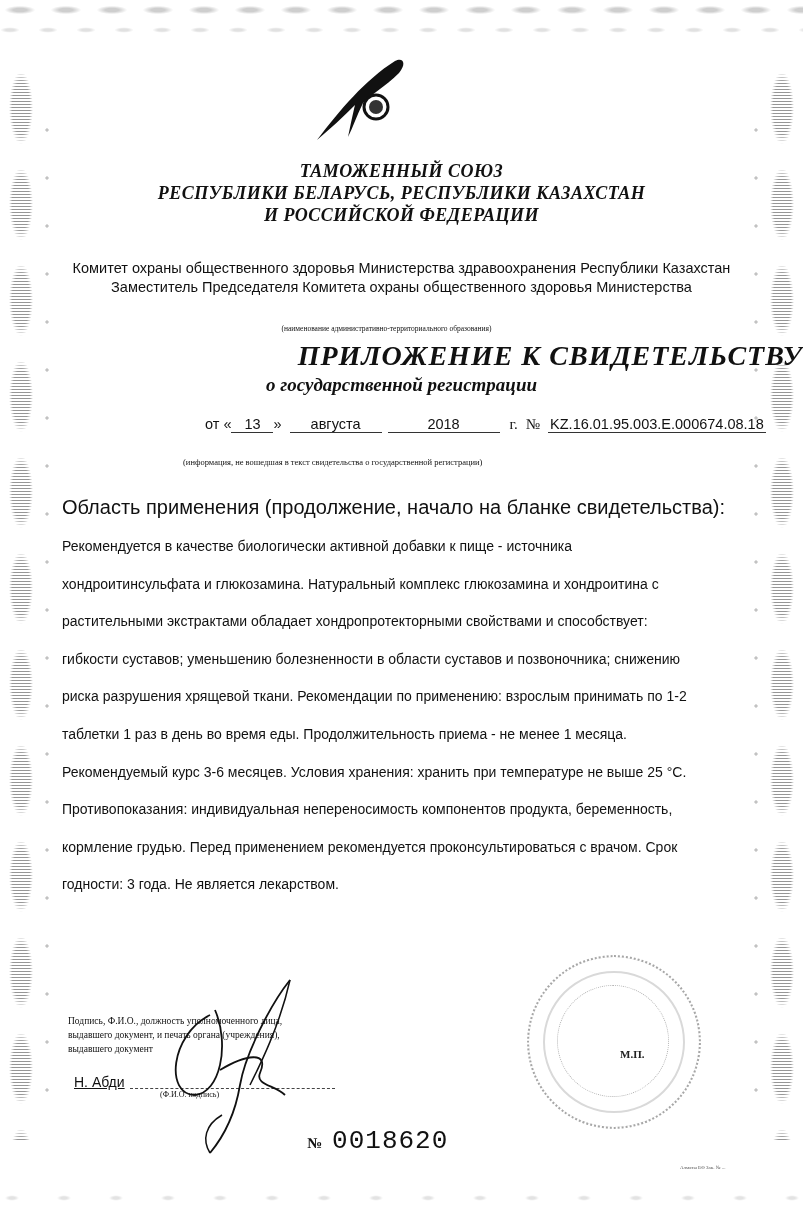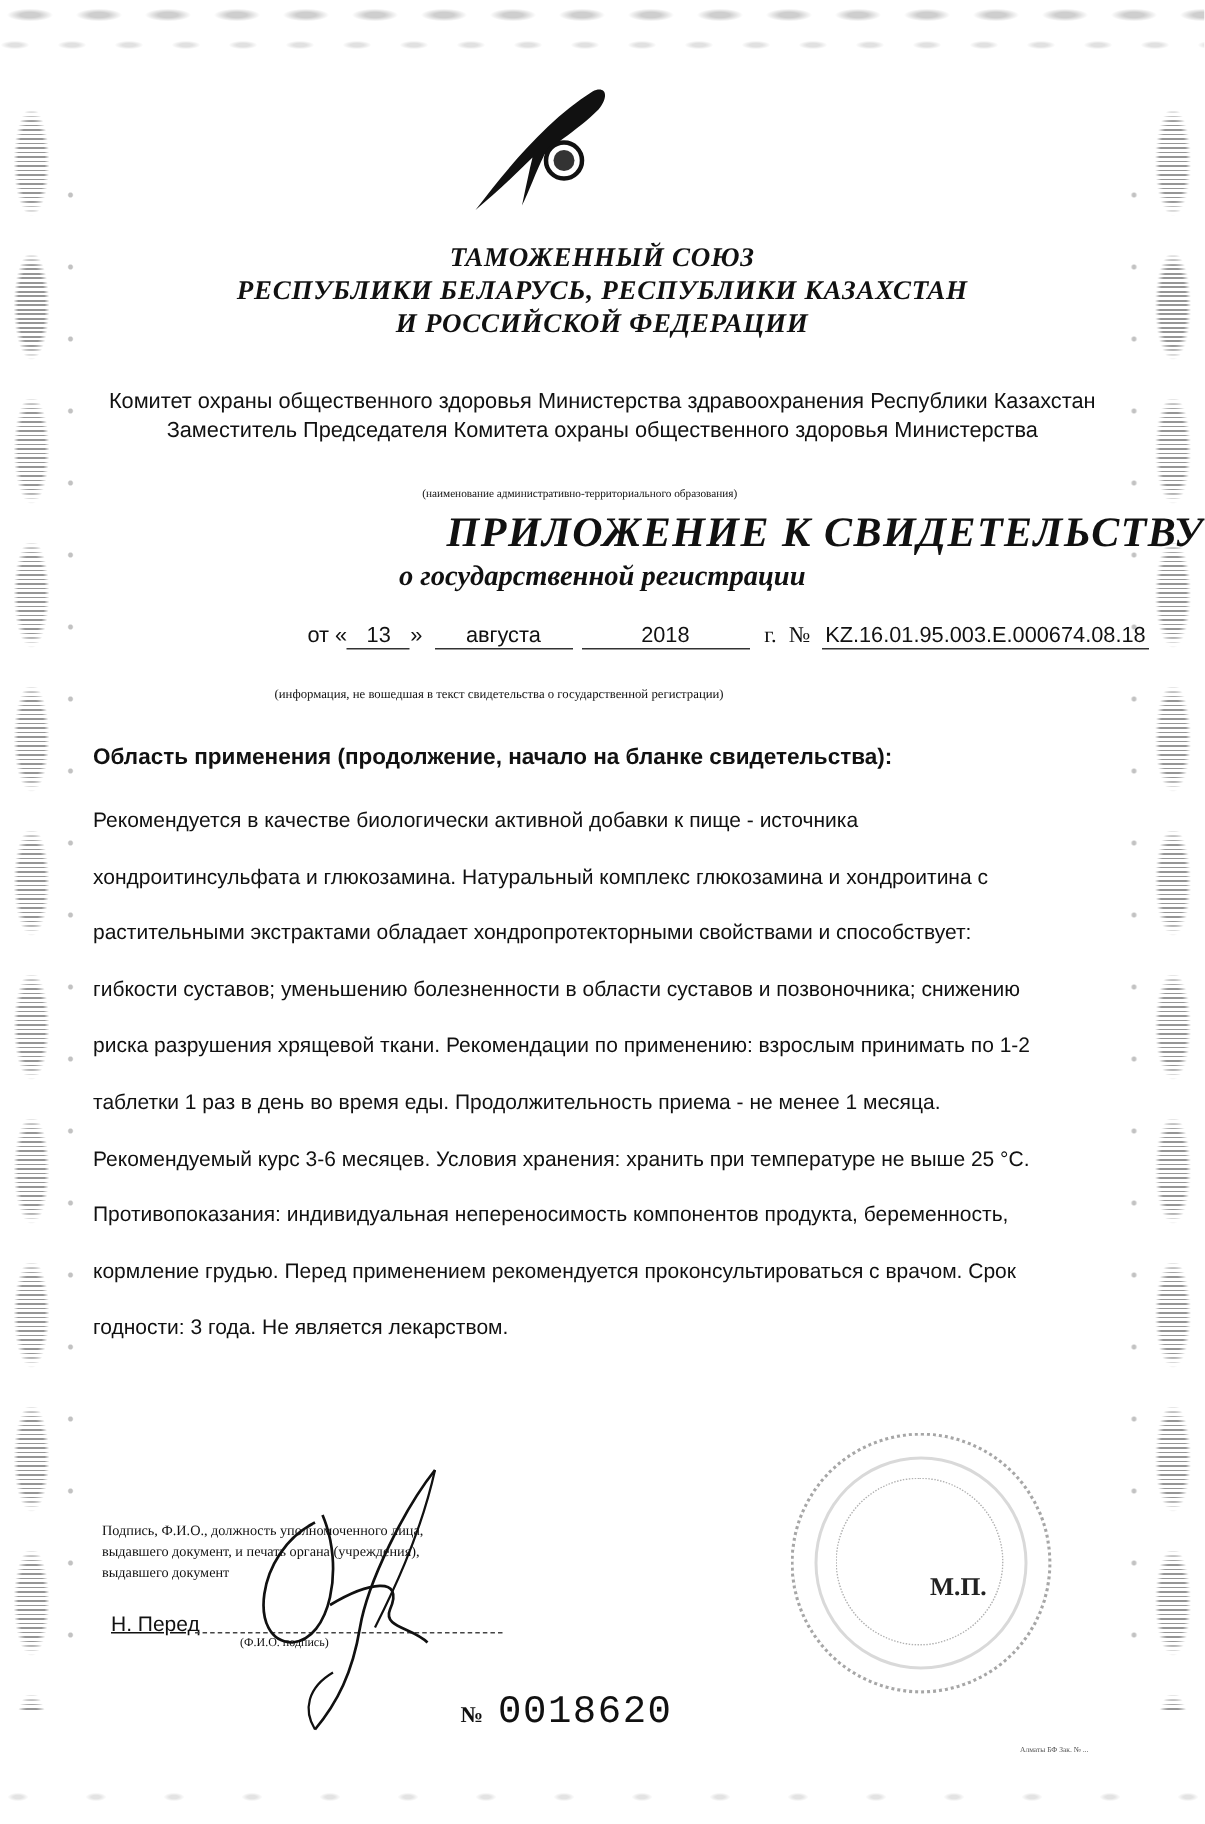--- a/index.html
+++ b/index.html
@@ -71,21 +71,21 @@
   .date-line .serif { font-family: "Liberation Serif", serif; font-size: 15px; }
   .fill {
     display: inline-block; text-align: center; border-bottom: 1px solid #333;
     line-height: 16px; padding: 0 2px;
   }
   .info-note {
     position: absolute; left: 183px; top: 457px;
     font-family: "Liberation Serif", serif; font-size: 8.5px;
   }
   .section-heading {
-    position: absolute; left: 62px; top: 496px; font-weight: bold; font-size: 15px;
+    position: absolute; left: 62px; top: 496px; font-weight: normal; font-size: 20px;
   }
   .body-text {
     position: absolute; left: 62px; top: 518px; width: 700px;
     font-size: 14px; line-height: 17.6px;
   }
   .body-text div { white-space: nowrap; margin-top: 20px; }
 
   .sig-caption {
     position: absolute; left: 68px; top: 1014px;
     font-family: "Liberation Serif", serif; font-size: 9.5px; line-height: 14px;
@@ -114,21 +114,21 @@
     border-radius: 50%;
     border: 2px dotted rgba(0,0,0,0.35);
     box-shadow: inset 0 0 0 14px rgba(255,255,255,1), inset 0 0 0 16px rgba(0,0,0,0.15);
   }
   .stamp-inner {
     position: absolute; left: 28px; top: 28px; width: 110px; height: 110px; border-radius: 50%;
     border: 1px dotted rgba(0,0,0,0.3);
   }
   .stamp-label {
     position: absolute; left: 620px; top: 1048px;
-    font-family: "Liberation Serif", serif; font-size: 17px; font-weight: bold; color: #222;
+    font-family: "Liberation Serif", serif; font-size: 11px; font-weight: bold; color: #222;
   }
   .printer-note {
     position: absolute; left: 680px; top: 1165px;
     font-family: "Liberation Serif", serif; font-size: 5px; color: #555;
   }
 </style>
 </head>
 <body>
 
 <div class="border-top"></div>
@@ -186,21 +186,21 @@
   <div>Противопоказания: индивидуальная непереносимость компонентов продукта, беременность,</div>
   <div>кормление грудью. Перед применением рекомендуется проконсультироваться с врачом. Срок</div>
   <div>годности: 3 года. Не является лекарством.</div>
 </div>
 
 <div class="sig-caption">
   <div>Подпись, Ф.И.О., должность уполномоченного лица,</div>
   <div>выдавшего документ, и печать органа (учреждения),</div>
   <div>выдавшего документ</div>
 </div>
-<div class="sig-name">Н. Перед</div>
+<div class="sig-name">Н. Абди</div>
 <div class="sig-line"></div>
 <div class="sig-sub">(Ф.И.О.   подпись)</div>
 
 <svg class="signature" viewBox="0 0 150 180">
   <path d="M60 40 C 20 60, 15 120, 45 120 C 70 118, 80 70, 65 35" fill="none" stroke="#111" stroke-width="1.8"></path>
   <path d="M140 5 C 120 30, 95 80, 90 110 C 85 140, 75 160, 60 178" fill="none" stroke="#111" stroke-width="1.8"></path>
   <path d="M140 5 C 130 50, 110 90, 100 110" fill="none" stroke="#111" stroke-width="1.5"></path>
   <path d="M70 95 C 95 80, 120 75, 110 98 C 105 110, 125 110, 135 120" fill="none" stroke="#111" stroke-width="1.8"></path>
   <path d="M60 178 C 52 165, 55 150, 72 140" fill="none" stroke="#111" stroke-width="1.5"></path>
 </svg>

